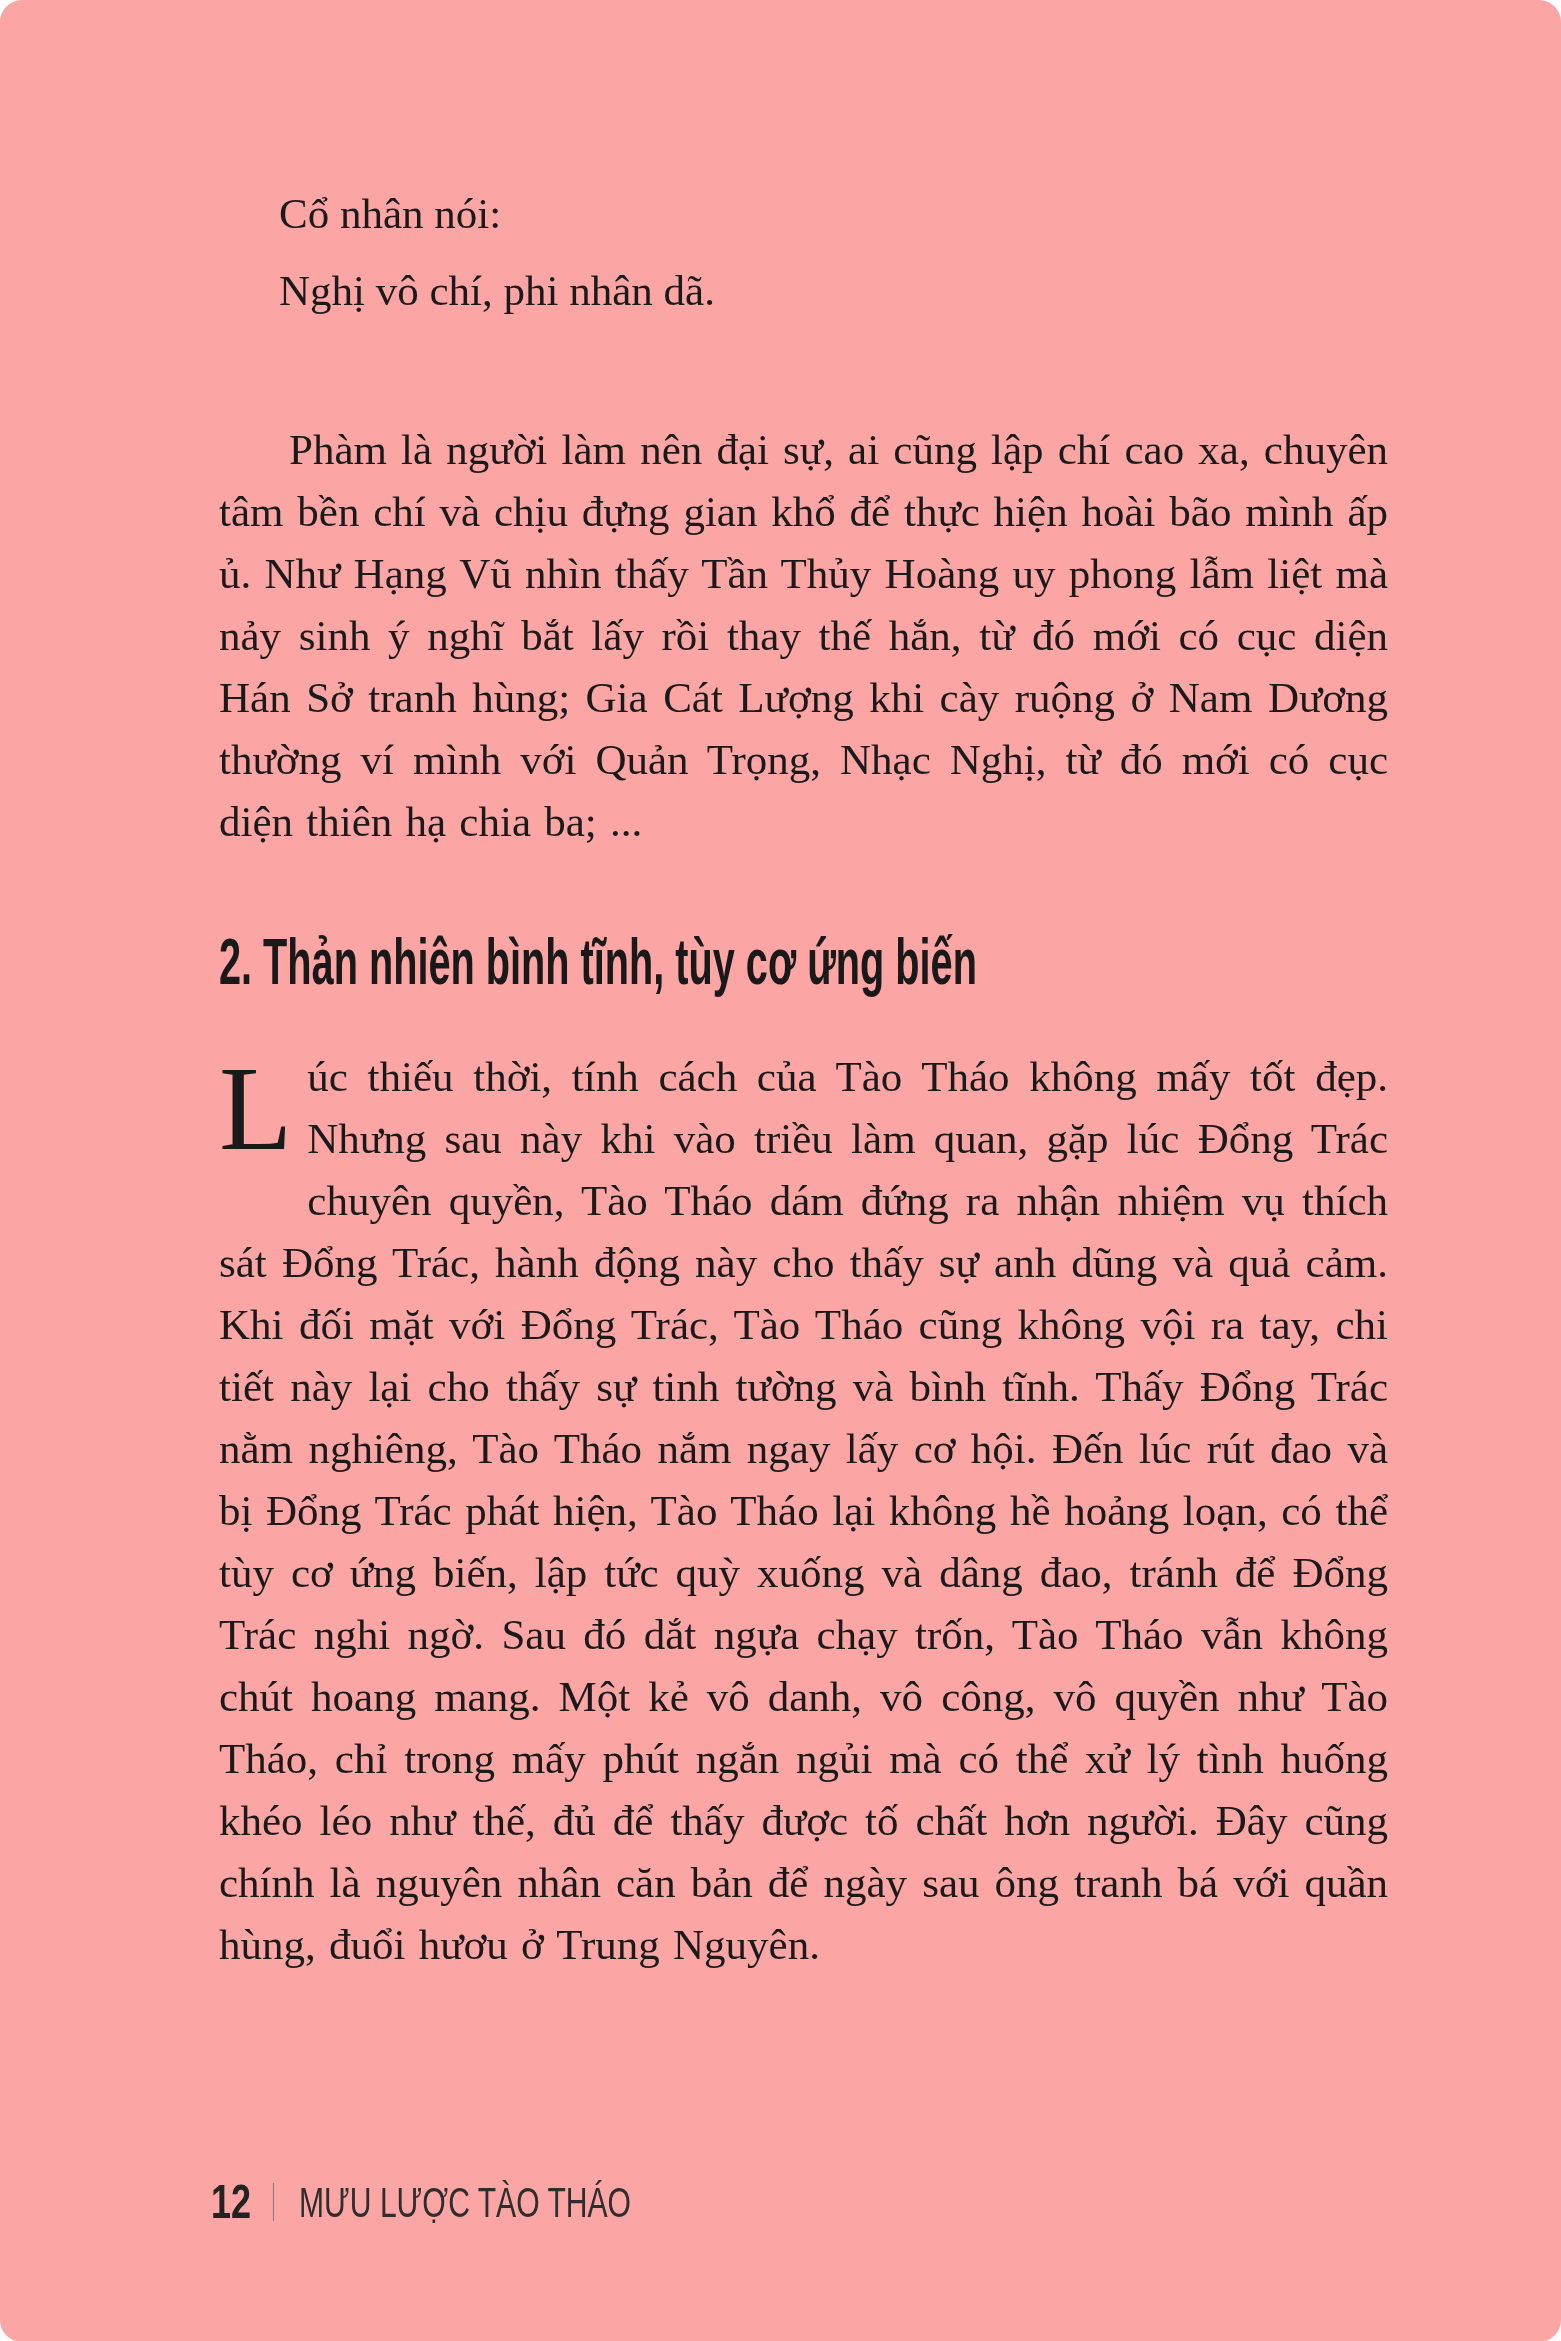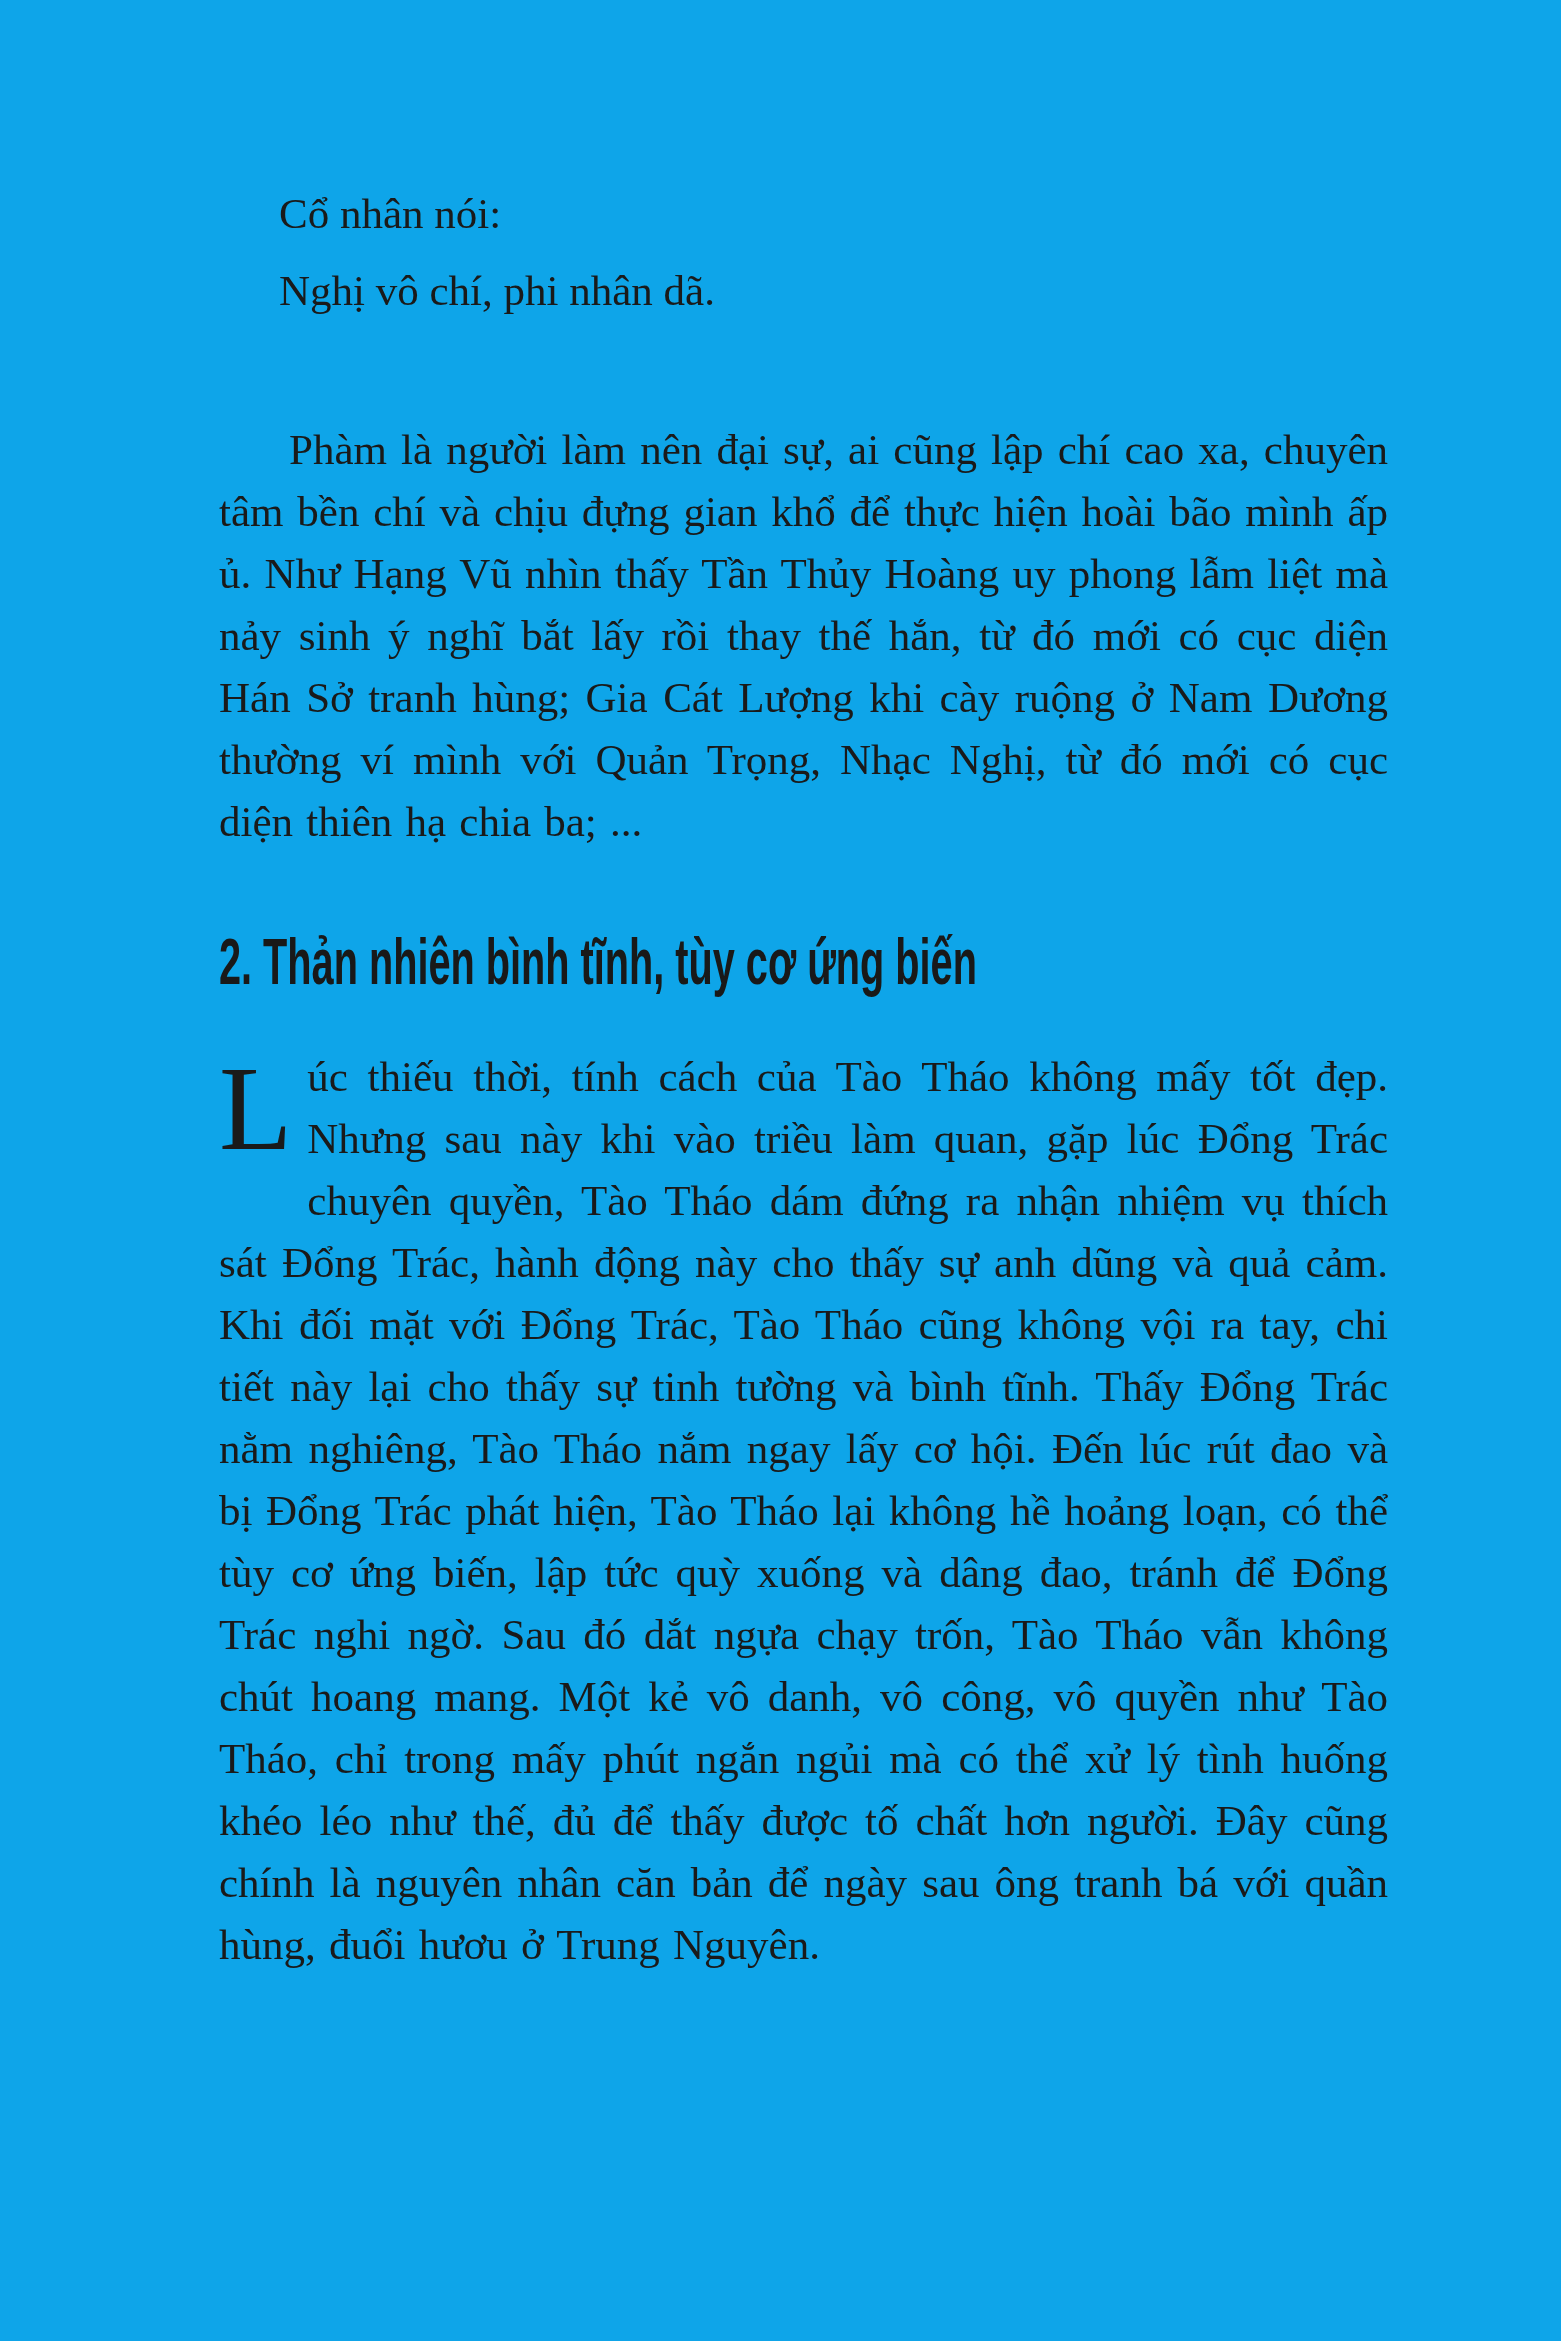--- a/index.html
+++ b/index.html
@@ -4,24 +4,25 @@
 <style>
   html, body {
     margin: 0;
     padding: 0;
     background: #ffffff;
   }
   .page {
     position: relative;
     width: 1561px;
     height: 2342px;
-    background: #0ea5e9;
+    background: #fca5a5;
     color: #1a1a1a;
     font-family: "Liberation Serif", "DejaVu Serif", serif;
     overflow: hidden;
+    border-radius: 22px;
   }
 
   
   .quote-block {
     position: absolute;
     left: 279px;
     width: 1099px;
     top: 175px;
     font-size: 43px;
     line-height: 77px;
@@ -119,15 +120,20 @@
     <p>Nghị vô chí, phi nhân dã.</p>
   </div>
 
   <p id="p1" class="body-para indent">Phàm là người làm nên đại sự, ai cũng lập chí cao xa, chuyên tâm bền chí và chịu đựng gian khổ để thực hiện hoài bão mình ấp ủ. Như Hạng Vũ nhìn thấy Tần Thủy Hoàng uy phong lẫm liệt mà nảy sinh ý nghĩ bắt lấy rồi thay thế hắn, từ đó mới có cục diện Hán Sở tranh hùng; Gia Cát Lượng khi cày ruộng ở Nam Dương thường ví mình với Quản Trọng, Nhạc Nghị, từ đó mới có cục diện thiên hạ chia ba; ...</p>
 
   <h2 class="section-heading"><span class="condensed">2. Thản nhiên bình tĩnh, tùy cơ ứng biến</span></h2>
 
   <div id="p2" class="body-para"><span class="dropcap">L</span><span>úc thiếu thời, tính cách của Tào Tháo không mấy tốt đẹp. Nhưng sau này khi vào triều làm quan, gặp lúc Đổng Trác chuyên quyền, Tào Tháo dám đứng ra nhận nhiệm vụ thích sát Đổng Trác, hành động này cho thấy sự anh dũng và quả cảm. Khi đối mặt với Đổng Trác, Tào Tháo cũng không vội ra tay, chi tiết này lại cho thấy sự tinh tường và bình tĩnh. Thấy Đổng Trác nằm nghiêng, Tào Tháo nắm ngay lấy cơ hội. Đến lúc rút đao và bị Đổng Trác phát hiện, Tào Tháo lại không hề hoảng loạn, có thể tùy cơ ứng biến, lập tức quỳ xuống và dâng đao, tránh để Đổng Trác nghi ngờ. Sau đó dắt ngựa chạy trốn, Tào Tháo vẫn không chút hoang mang. Một kẻ vô danh, vô công, vô quyền như Tào Tháo, chỉ trong mấy phút ngắn ngủi mà có thể xử lý tình huống khéo léo như thế, đủ để thấy được tố chất hơn người. Đây cũng chính là nguyên nhân căn bản để ngày sau ông tranh bá với quần hùng, đuổi hươu ở Trung Nguyên.</span></div>
 
 
+  <div class="footer">
+    <span class="page-number">12</span>
+    <span class="footer-divider"></span>
+    <span class="book-title">MƯU LƯỢC TÀO THÁO</span>
+  </div>
 
 </div>
 
 
 </body></html>

